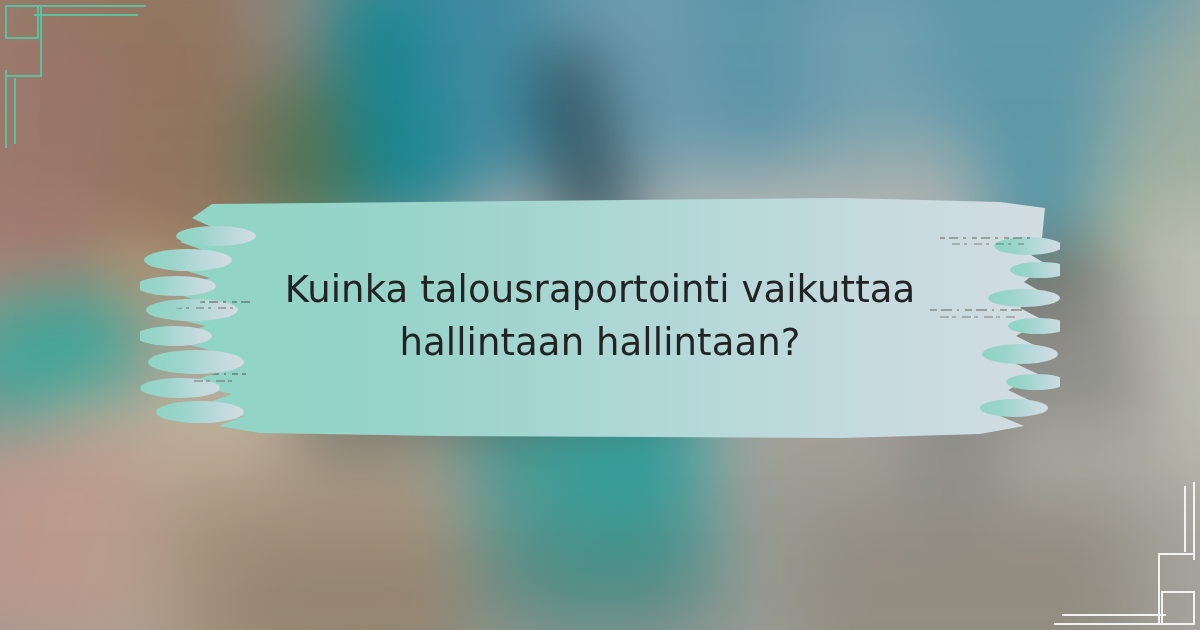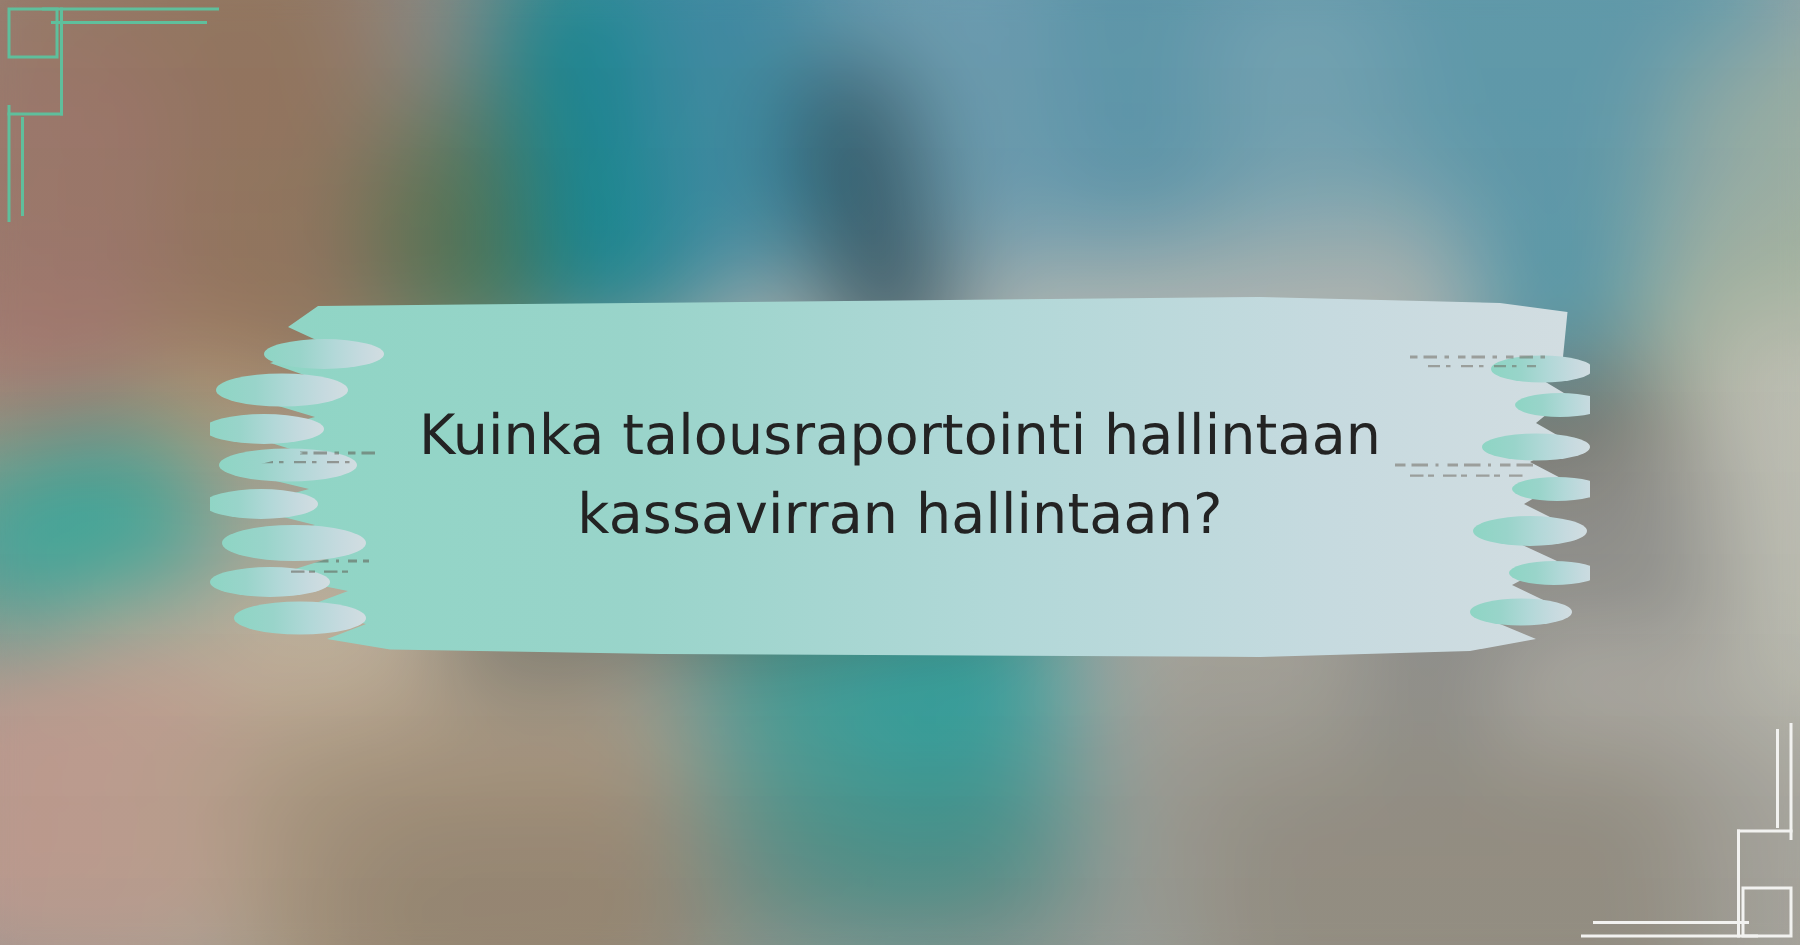--- a/index.html
+++ b/index.html
@@ -245,16 +245,16 @@
       </g>
 
       <g clip-path="url(#bodyClip)" opacity=".5">
         <path d="M 800,52 H 890" stroke="#6a6258" stroke-width="2" stroke-dasharray="5 4 9 5 3 6" fill="none"></path>
         <path d="M 812,58 H 884" stroke="#6a6258" stroke-width="1.5" stroke-dasharray="8 4 3 7" fill="none"></path>
         <path d="M 790,124 H 888" stroke="#6a6258" stroke-width="2" stroke-dasharray="7 4 11 5 2 6" fill="none"></path>
         <path d="M 800,131 H 878" stroke="#6a6258" stroke-width="1.5" stroke-dasharray="9 3 4 6" fill="none"></path>
       </g>
     </svg>
 
-    <div class="headline">Kuinka talousraportointi hallintaan kassavirran hallintaan?</div>
+    <div class="headline">Kuinka talousraportointi vaikuttaa hallintaan hallintaan?</div>
   </div>
 
 </div>
 
 </body></html>

